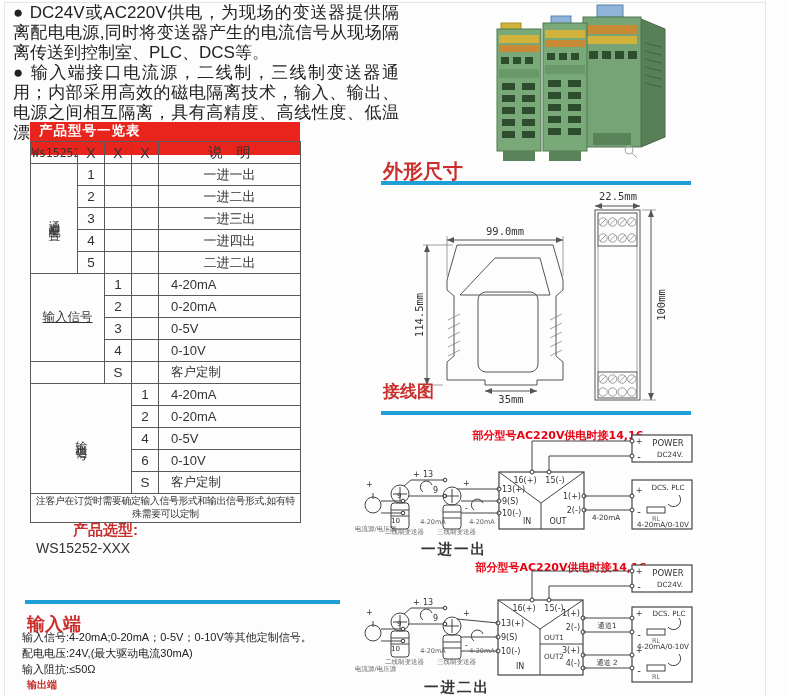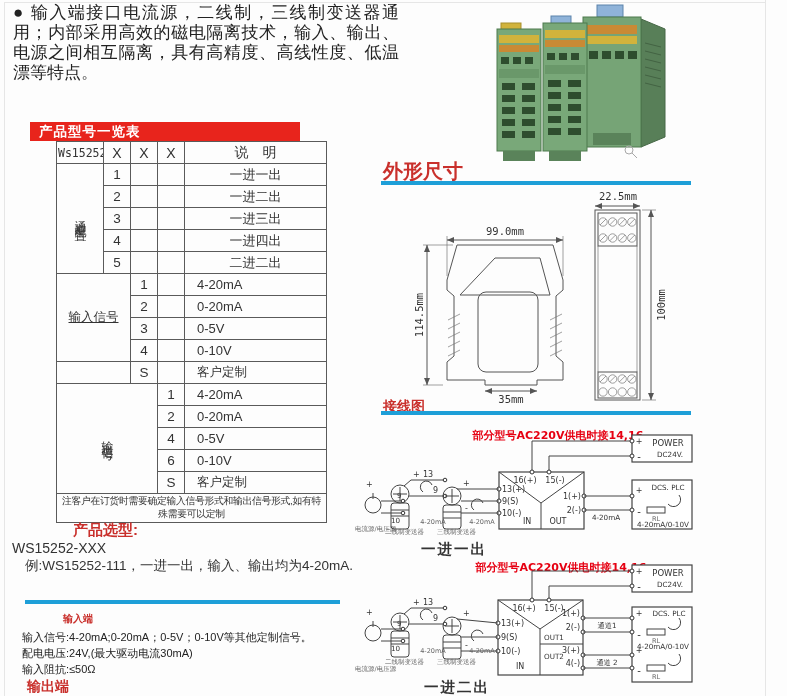--- a/index.html
+++ b/index.html
@@ -4,49 +4,49 @@
 <style>
   html,body{margin:0;padding:0;background:#fff;}
   #page{position:relative;width:787px;height:696px;background:#fdfdfd;overflow:hidden;
         font-family:"Liberation Sans","DejaVu Sans",sans-serif;color:#2b2b2b;}
   .abs{position:absolute;}
   .frame{background:#e6e6e6;}
   
   #intro{left:13px;top:3px;width:386px;font-size:17px;line-height:1.18;color:#222;text-align:justify;}
   #intro p{margin:0;}
   
-  #banner{left:30px;top:122px;width:270px;height:19px;background:#e8241c;color:#fff;
-          font-size:13.5px;font-weight:bold;line-height:19px;padding-left:9px;box-sizing:border-box;letter-spacing:1px;}
+  #banner{left:30px;top:122px;width:270px;height:33px;background:#e8241c;color:#fff;
+          font-size:13.5px;font-weight:bold;line-height:19px;padding-left:9px;box-sizing:border-box;letter-spacing:1px;font-family:Liberation Mono, monospace;}
   #model-table{left:30px;top:141px;}
-  table{border-collapse:collapse;table-layout:fixed;width:270px;margin-left:26px;}
+  table{border-collapse:collapse;table-layout:fixed;width:270px;}
   td{border:1px solid #5a5a5a;font-size:13px;color:#333;overflow:hidden;}
   tr{height:22px;}
   tr.note-row{height:20px;}
   td.code{text-align:center;font-size:13.5px;}
   td.hdr{text-align:center;font-size:14px;}
   td.model{text-align:center;font-family:"DejaVu Sans Mono",monospace;font-size:11.5px;}
   td.desc{padding-left:12px;}
   td.desc-c{text-align:center;}
   td.vlabel{text-align:center;vertical-align:middle;text-decoration:underline;}
   .vert{writing-mode:vertical-lr;text-orientation:upright;letter-spacing:3px;font-size:12px;margin:0 auto;display:inline-block;}
   td.note{font-size:9.8px;text-align:center;letter-spacing:-0.3px;color:#333;}
   
   .red-t{color:#c9302c;font-weight:bold;}
   .blue-bar{background:#1e9fd8;height:4px;}
   #sel-title{left:25px;top:521px;font-size:15px;margin-left:48px;}
-  #sel-model{left:12px;top:540px;font-size:14px;color:#333;}
+  #sel-model{left:36px;top:540px;font-size:14px;color:#333;}
   #sel-example{left:25px;top:557px;font-size:13.5px;color:#333;}
   #tech-title{left:26px;top:577px;font-size:17px;}
   #tech-bar{left:25px;top:600px;width:315px;}
-  #in-title{left:27px;top:612px;font-size:10px;margin-left:36px;}
+  #in-title{left:27px;top:612px;font-size:18px;}
   #in-lines{left:22px;top:629px;font-size:11px;color:#222;line-height:16px;}
-  #out-title{left:27px;top:678px;font-size:14px;}
+  #out-title{left:27px;top:678px;font-size:10px;}
   #outline-title{left:383px;top:158px;font-size:20px;}
   #outline-bar{left:381px;top:181px;width:310px;}
-  #wiring-title{left:383px;top:398px;font-size:14px;}
+  #wiring-title{left:383px;top:380px;font-size:17px;}
   #wiring-bar{left:381px;top:411px;width:310px;}
   
   svg{overflow:visible;}
   svg text{font-family:"DejaVu Sans","Liberation Sans",sans-serif;fill:#333;}
   .dim-t{font-family:"DejaVu Sans Mono",monospace;font-size:10.5px;fill:#333;}
   .ln{stroke:#555;stroke-width:1;fill:none;}
   .thin{stroke:#777;stroke-width:0.7;fill:none;}
   .wln{stroke:#444;stroke-width:1;fill:none;}
   .wbox{stroke:#444;stroke-width:1.2;fill:#ffffff;}
   .dot{fill:#fff;stroke:#333;stroke-width:1;}
@@ -59,20 +59,21 @@
 </head>
 <body>
 
 <div id="page">
 
   <div class="abs frame" style="left:4px;top:2px;width:1px;height:694px;"></div>
   <div class="abs frame" style="left:765px;top:0;width:1px;height:696px;"></div>
   <div class="abs frame" style="left:4px;top:2px;width:762px;height:1px;"></div>
 
   <div id="intro" class="abs">
+    <p>● DC24V或AC220V供电，为现场的变送器提供隔离配电电源,同时将变送器产生的电流信号从现场隔离传送到控制室、PLC、DCS等。</p>
     <p>● 输入端接口电流源，二线制，三线制变送器通用；内部采用高效的磁电隔离技术，输入、输出、电源之间相互隔离，具有高精度、高线性度、低温漂等特点。</p>
   </div>
 
   <svg class="abs" style="left:487px;top:1px;" width="215" height="162" viewBox="0 0 215 162">
 
     <g>
       <rect x="110" y="4" width="26" height="12" fill="#8fb3d9" stroke="#5d84ab"></rect>
       <polygon points="154,18 178,28 178,136 154,146" fill="#587f58" stroke="#466846"></polygon>
       <rect x="96" y="16" width="58" height="130" fill="#76a476" stroke="#4e7a4e"></rect>
       <rect x="100" y="24" width="50" height="9" fill="#c98a35"></rect>
@@ -244,21 +245,20 @@
       </tr>
       <tr class="note-row">
         <td colspan="5" class="note">注客户在订货时需要确定输入信号形式和输出信号形式,如有特殊需要可以定制</td>
       </tr>
     </tbody>
       </table>
   </div>
 
   <div id="sel-title" class="abs red-t">产品选型:</div>
   <div id="sel-model" class="abs">WS15252-XXX</div>
-  <div id="sel-example" class="abs">例:WS15252-111，一进一出，输入、输出均为4-20mA.</div>
 
   <div id="tech-bar" class="abs blue-bar"></div>
   <div id="in-title" class="abs red-t">输入端</div>
   <div id="in-lines" class="abs">
     <div>输入信号:4-20mA;0-20mA；0-5V；0-10V等其他定制信号。</div>
     <div>配电电压:24V,(最大驱动电流30mA)</div>
     <div>输入阻抗:≤50Ω</div>
   </div>
   <div id="out-title" class="abs red-t">输出端</div>
 

